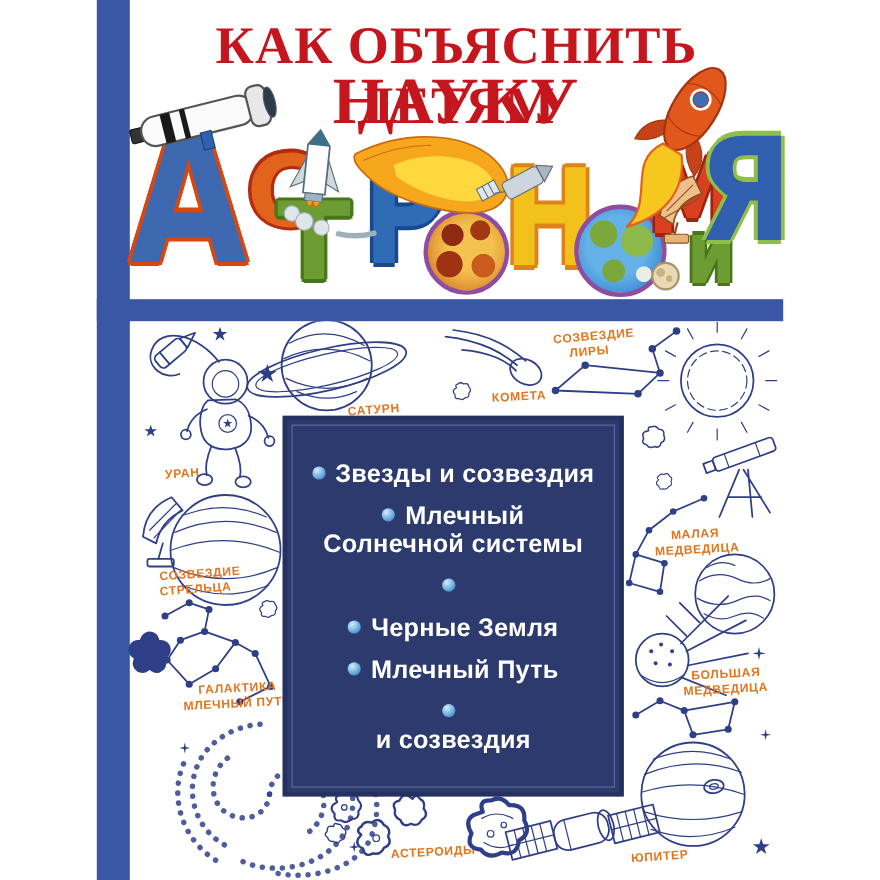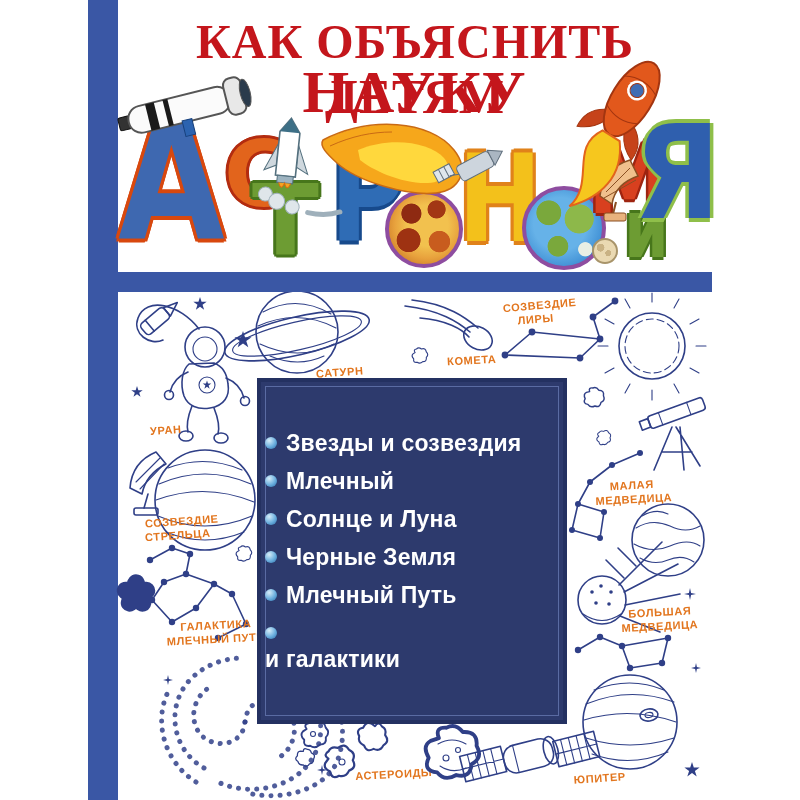--- a/index.html
+++ b/index.html
@@ -52,21 +52,21 @@
     border:2px solid #a8946a;box-sizing:border-box;
     background:
       radial-gradient(circle at 30% 35%,#c9b284 0 18%,rgba(0,0,0,0) 19%),
       radial-gradient(circle at 65% 60%,#c9b284 0 15%,rgba(0,0,0,0) 16%),
       #ead9b2;}
   
   .panel{position:absolute;left:257px;top:378px;width:310px;height:346px;
     background:#2d3a6d;border:4px solid #243161;box-sizing:border-box;}
   .panel::before{content:"";position:absolute;inset:4px;border:1px solid #5a6ba3;pointer-events:none;}
   .topics{position:absolute;inset:0;display:flex;flex-direction:column;justify-content:center;
-    gap:12px;padding:16px 4px;color:#ffffff;font-weight:bold;
+    gap:12px;padding:16px 4px;text-align:center;color:#ffffff;font-weight:bold;
     font-size:23px;line-height:26px;letter-spacing:.2px;}
   .bullet{display:inline-block;width:12px;height:12px;border-radius:50%;
     background:radial-gradient(circle at 35% 30%,#d6ecf8,#6aaede 55%,#2b6ba6);
     margin-right:9px;vertical-align:2px;}
   .t-line2:empty{display:none;}
   .t-line2{display:block;}
   
   .sk{stroke:#2f3f87;fill:none;stroke-width:1.6;stroke-linecap:round;stroke-linejoin:round;}
   .skthin{stroke:#2f3f87;fill:none;stroke-width:1.1;stroke-linecap:round;}
   .skf{fill:#2f3f87;stroke:none;}
@@ -365,32 +365,33 @@
   </svg>
 
   <div class="panel">
     <div class="topics">
       <div>
         <span><span class="bullet"></span><span>Звезды и созвездия</span></span>
         
       </div>
       <div>
         <span><span class="bullet"></span><span>Млечный</span></span>
-      </div>
-      <div>
-        <span><span class="bullet"></span><span>Солнце и Луна</span></span>
+        <span class="t-line2">Солнечной системы</span>
+      </div>
+      <div>
+        <span><span class="bullet"></span></span>
         
       </div>
       <div>
         <span><span class="bullet"></span><span>Черные Земля</span></span>
         
       </div>
       <div>
         <span><span class="bullet"></span><span>Млечный Путь</span></span>
       </div>
       <div>
         <span><span class="bullet"></span></span>
-        <span class="t-line2">и галактики</span>
+        <span class="t-line2">и созвездия</span>
       </div>
     </div>
   </div>
 
 </div>
 
 </body></html>

